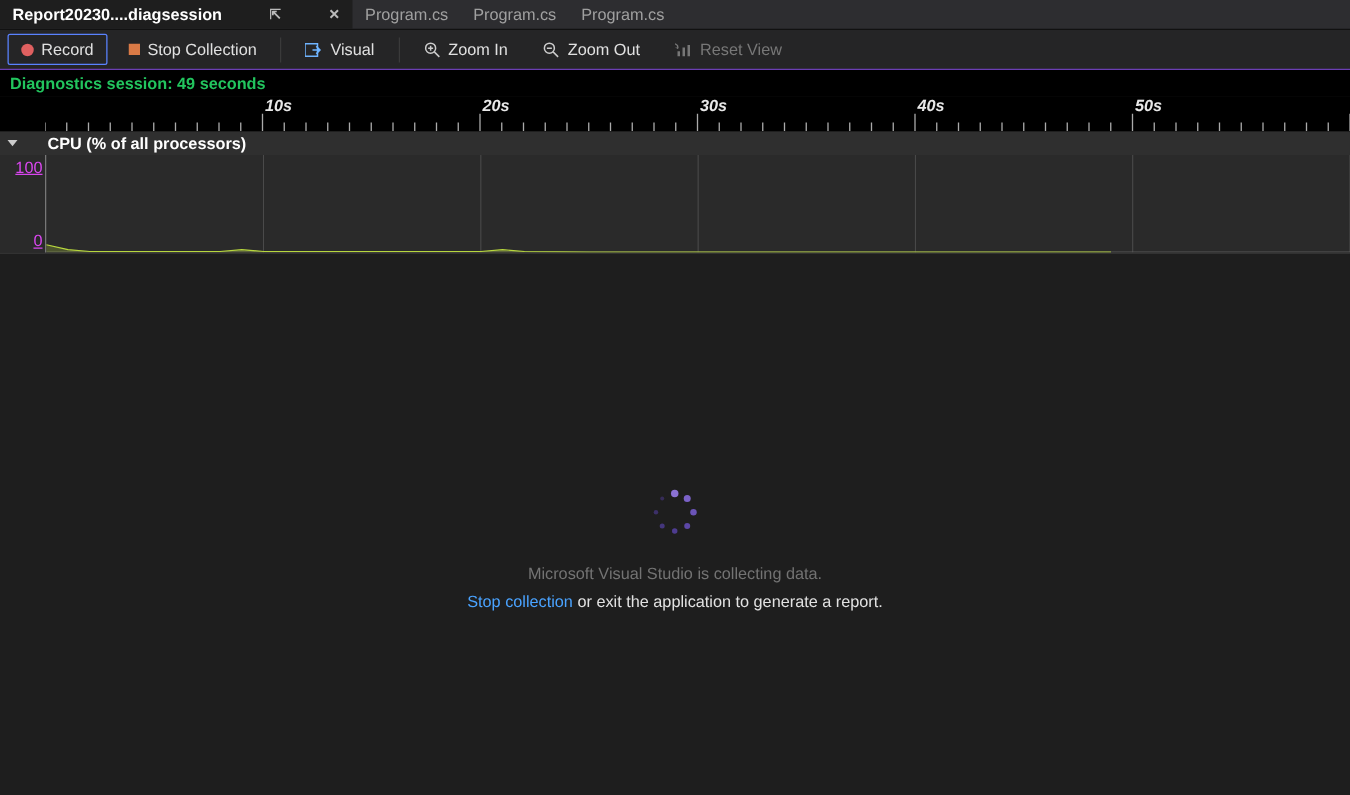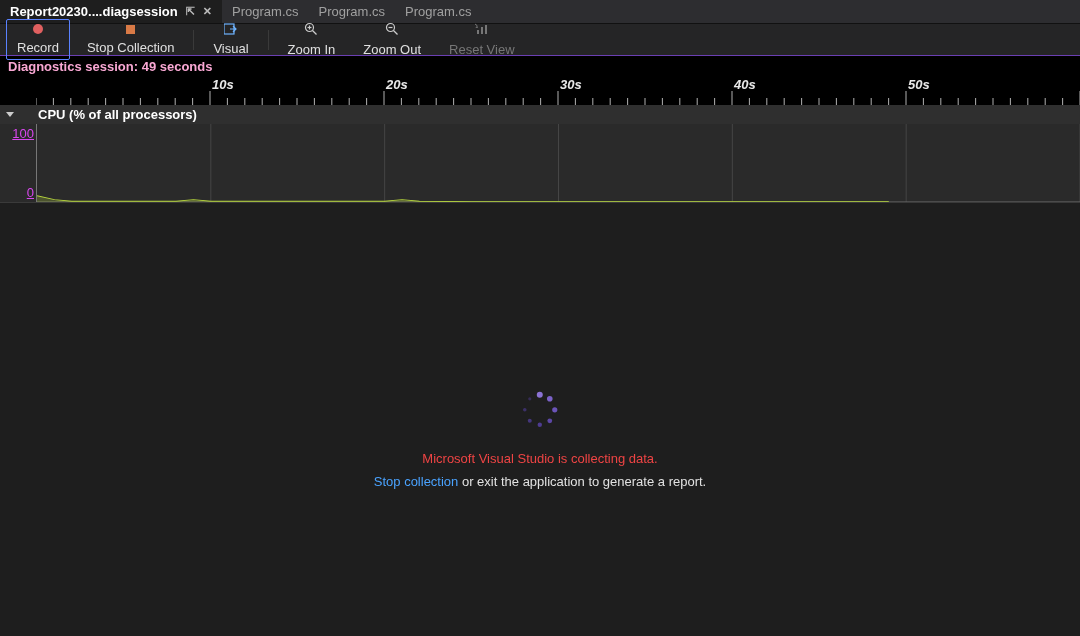--- a/index.html
+++ b/index.html
@@ -20,20 +20,21 @@
       background: #2d2d30;
       border-bottom: 1px solid #111;
     }
     .tab {
       display: flex;
       align-items: center;
       padding: 1px 10px;
       height: 100%;
       color: #a0a0a0;
       cursor: pointer;
+      gap: 30px;
     }
     .tab.active {
       background: #1e1e1e;
       color: #ffffff;
       font-weight: 600;
     }
     .tab .pin, .tab .close {
       margin-left: 8px;
       font-size: 11px;
       color: #bbb;
@@ -50,21 +51,20 @@
     }
     .tbtn {
       display: flex;
       align-items: center;
       gap: 6px;
       padding: 4px 10px;
       color: #e0e0e0;
       cursor: pointer;
       border: 1px solid transparent;
       border-radius: 2px;
-      flex-direction: column;
     }
     .tbtn.record {
       border: 1px solid #5a82ff;
     }
     .tbtn.disabled {
       color: #777;
       cursor: default;
     }
     .tsep {
       width: 1px;
@@ -77,21 +77,21 @@
       width: 10px; height: 10px; border-radius: 50%;
       background: #e06060;
     }
     .stop-sq {
       width: 9px; height: 9px;
       background: #d97a46;
     }
     
     .session-header {
       background: #000;
-      color: #f9a8d4;
+      color: #22c55e;
       font-weight: 600;
       padding: 3px 8px;
       font-size: 13px;
     }
     
     .ruler {
       position: relative;
       height: 28px;
       background: #000;
       overflow: hidden;
@@ -170,21 +170,21 @@
       left: 50%;
       transform: translate(-50%, -40%);
       text-align: center;
     }
     .spinner {
       margin: 0 auto 22px auto;
       width: 38px; height: 38px;
       animation: spin 1.2s linear infinite;
     }
     @keyframes spin { to { transform: rotate(360deg); } }
-    .msg1 { color: #ef4444; margin-bottom: 8px; }
+    .msg1 { color: #737373; margin-bottom: 8px; }
     .msg2 { color: #e2e2e2; }
     .msg2 .link { color: #4aa3ff; cursor: pointer; }
   </style>
 </head>
 <body>
 
 <div class="tabbar">
   <div class="tab active">
     <span>Report20230....diagsession</span>
     <span class="pin icon">⇱</span>

